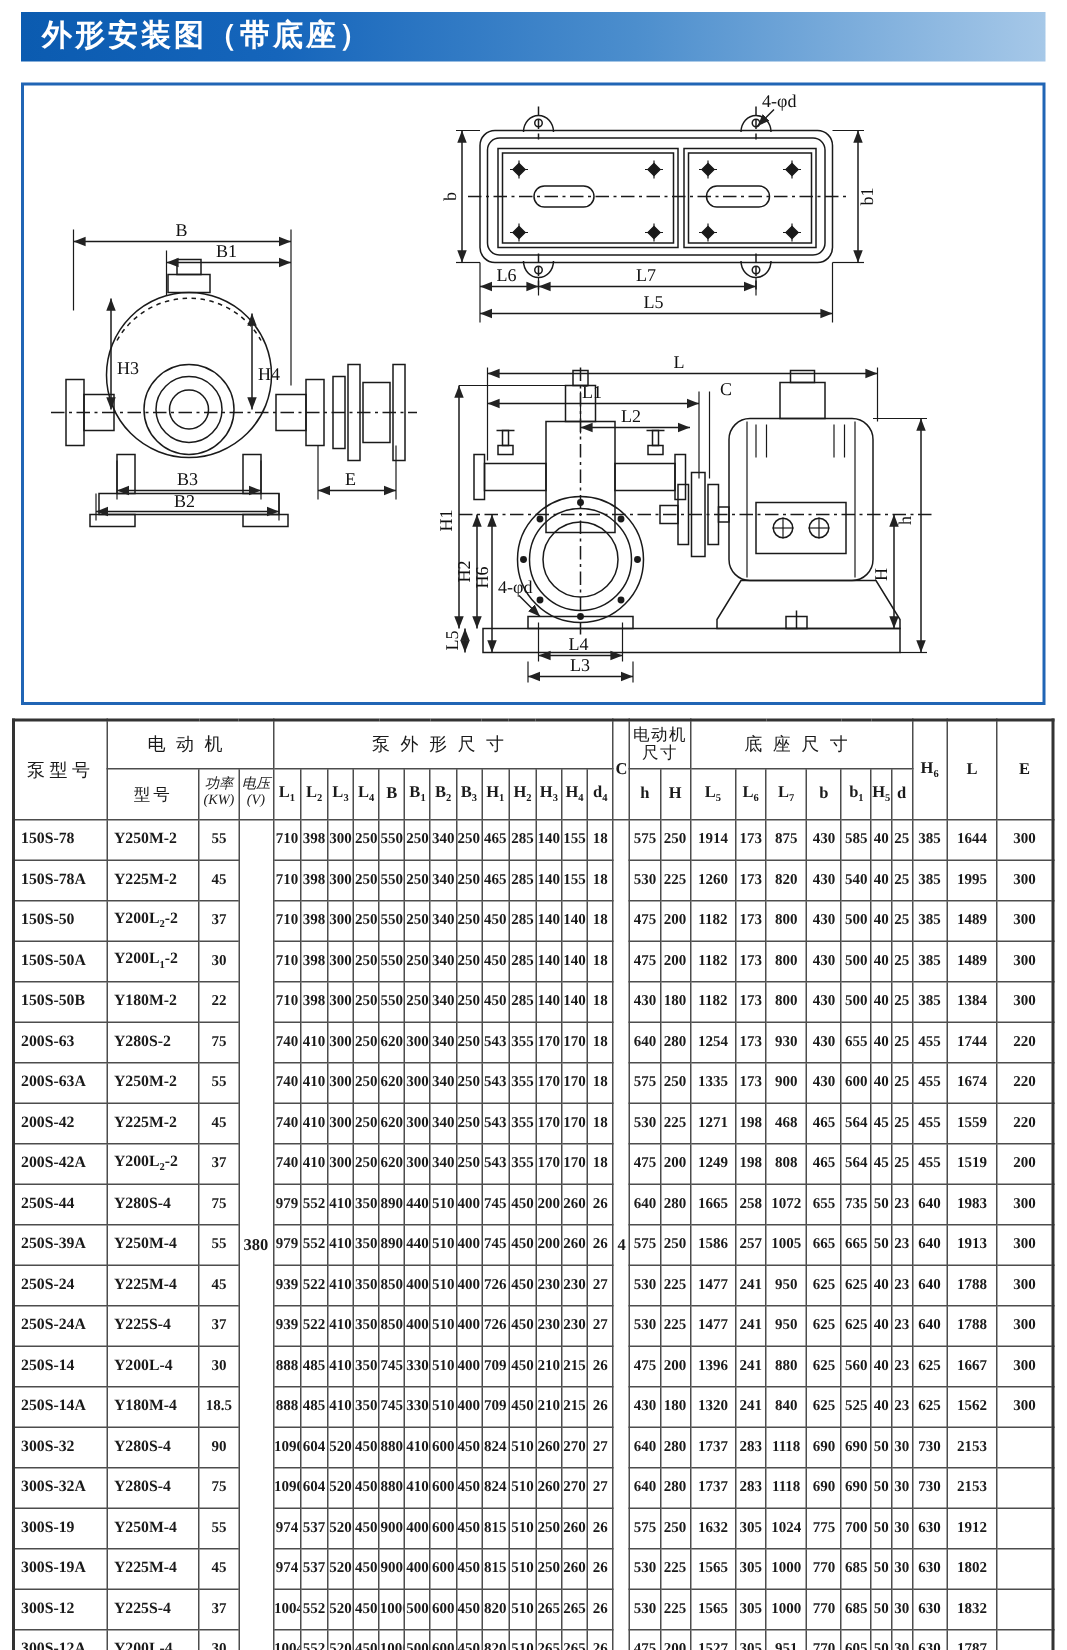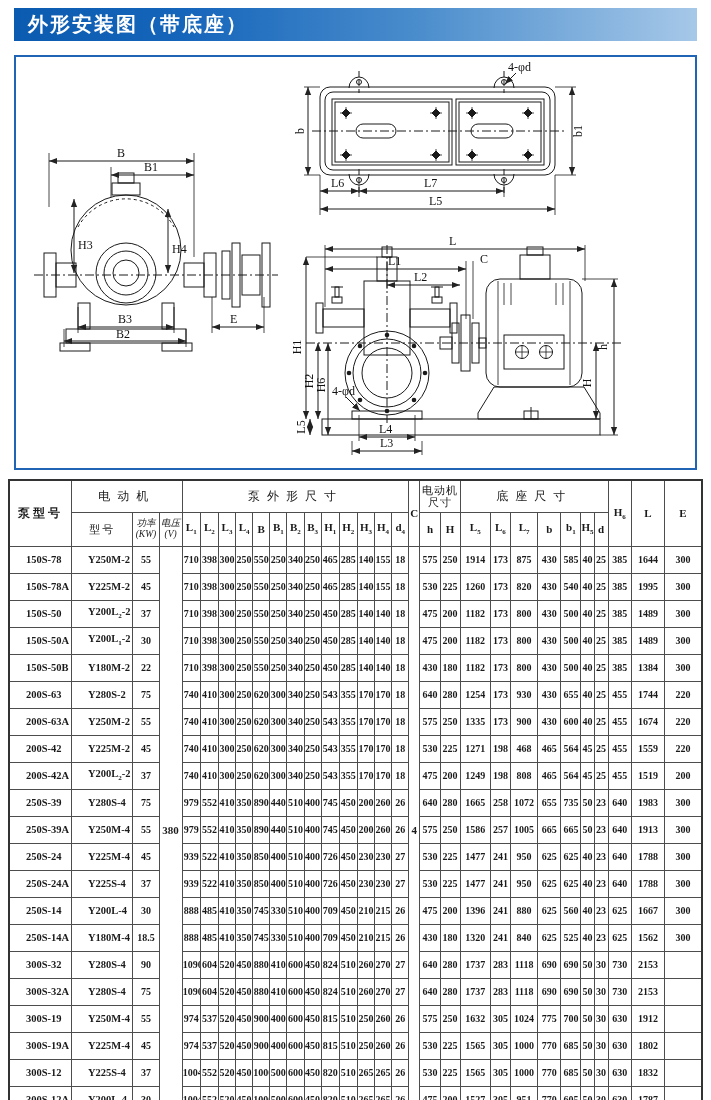--- a/index.html
+++ b/index.html
@@ -14,28 +14,28 @@
     position:absolute;left:14px;top:55px;width:679px;height:411px;
     border:2px solid #2065b5;background:#fff;
   }
   svg text{font-family:"Liberation Serif",serif;font-size:12px;fill:#111;}
   .data-table{position:absolute;left:8px;top:479px;}
   table{border-collapse:collapse;table-layout:fixed;width:695px;border:2px solid #333;}
   th,td{border:1px solid #4d4d4d;text-align:center;padding:0;overflow:hidden;white-space:nowrap;}
   thead th{white-space:pre-line;font-weight:normal;}
   thead tr.gr1{height:32px;}
   thead tr.gr2{height:34px;}
-  .model-h{font-size:12px;letter-spacing:3px;font-weight:bold;}
+  .model-h{font-size:12px;letter-spacing:3px;}
   .grp{font-size:12px;letter-spacing:7px;}
   .grp2{font-size:11px;line-height:1.15;letter-spacing:1px;}
   .sm{font-size:11px;letter-spacing:2px;text-align:center;}
   .xs{font-size:9.5px;line-height:1.2;font-style:italic;}
   .dim-h{font-size:11px;font-weight:bold;}
   tbody td{font-size:10px;font-weight:bold;height:26px;}
-  tbody td.al{text-align:left;padding-left:16px;font-size:10.5px;white-space:nowrap;}
+  tbody td.al{text-align:left;padding-left:4px;font-size:10.5px;white-space:nowrap;}
   td.vcell{font-size:11px;font-weight:bold;}
   sub{font-size:7px;}
 </style>
 </head>
 <body>
 
 <div class="title-bar">外形安装图（带底座）</div>
 
 <div class="drawing-panel">
 <svg width="679" height="411" viewBox="0 0 679 411">
@@ -619,21 +619,21 @@
           <td>808</td>
           <td>465</td>
           <td>564</td>
           <td>45</td>
           <td>25</td>
           <td>455</td>
           <td>1519</td>
           <td>200</td>
         </tr>
         <tr>
-          <td class="al">250S-39</td>
+          <td class="al">250S-44</td>
           <td class="al">Y280S-4</td>
           <td>75</td>
           <td>979</td>
           <td>552</td>
           <td>410</td>
           <td>350</td>
           <td>890</td>
           <td>440</td>
           <td>510</td>
           <td>400</td>

